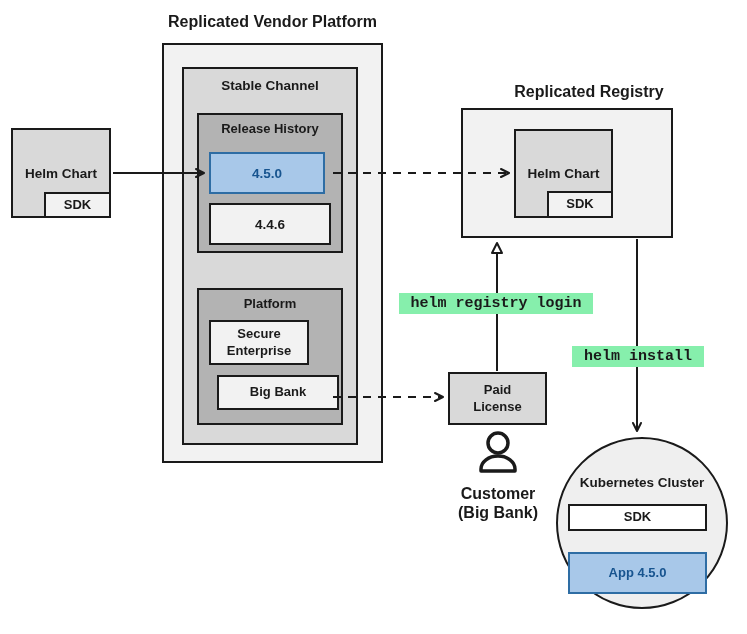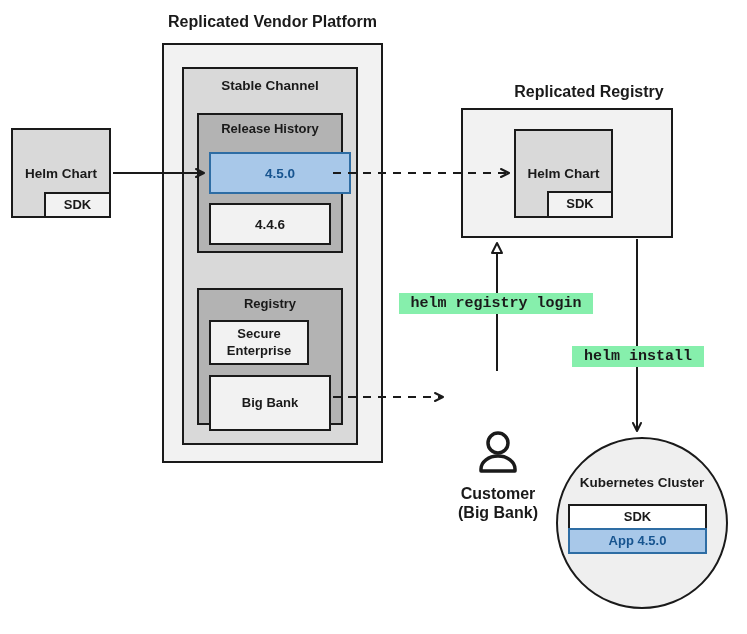--- a/index.html
+++ b/index.html
@@ -22,44 +22,44 @@
   .ttl{position:absolute;text-align:center;font-weight:bold;font-size:16px;}
   .lbl13{font-size:13px;line-height:1.25;}
   .lbl135{font-size:13.5px;}
   .pre{white-space:pre-line;}
 
   
   .platform-title{left:162px;top:13px;width:221px;}
   .platform-box{left:162px;top:43px;width:221px;height:420px;}
   .stable-box{left:182px;top:67px;width:176px;height:378px;padding-top:9px;}
   .history-box{left:197px;top:113px;width:146px;height:140px;padding-top:6px;}
-  .rel-450{left:209px;top:152px;width:142px;height:42px;background:var(--highlight-fill);border-color:var(--highlight-border);color:var(--highlight-text);}
+  .rel-450{left:209px;top:152px;width:116px;height:42px;background:var(--highlight-fill);border-color:var(--highlight-border);color:var(--highlight-text);}
   .rel-446{left:209px;top:203px;width:122px;height:42px;}
   .customers-box{left:197px;top:288px;width:146px;height:137px;padding-top:6px;}
   .cust-secure{left:209px;top:320px;width:100px;height:45px;}
-  .cust-bank{left:209px;top:375px;width:122px;height:56px;}
+  .cust-bank{left:217px;top:375px;width:122px;height:35px;}
 
   
   .helm-left{left:11px;top:128px;width:100px;height:90px;}
   .sdk-left{left:44px;top:192px;width:67px;height:26px;}
 
   
   .registry-title{left:483px;top:83px;width:212px;}
   .registry-box{left:461px;top:108px;width:212px;height:130px;}
   .helm-reg{left:514px;top:129px;width:99px;height:89px;}
   .sdk-reg{left:547px;top:191px;width:66px;height:27px;}
 
   
   .license-box{left:448px;top:372px;width:99px;height:53px;}
   .customer-label{position:absolute;left:438px;top:484px;width:120px;text-align:center;font-weight:bold;font-size:16px;line-height:1.2;}
 
   
   .cluster-circle{left:556px;top:437px;width:172px;height:172px;border-radius:50%;background:#EFEFEF;flex-direction:column;justify-content:flex-start;padding-top:36px;}
   .cluster-sdk{left:568px;top:504px;width:139px;height:27px;background:#ffffff;}
-  .cluster-app{left:568px;top:528px;width:139px;height:26px;background:var(--highlight-fill);border-color:var(--highlight-border);color:var(--highlight-text);align-items:center;}
+  .cluster-app{left:568px;top:552px;width:139px;height:42px;background:var(--highlight-fill);border-color:var(--highlight-border);color:var(--highlight-text);align-items:center;}
 
   
   .overlay{position:absolute;left:0;top:0;width:747px;height:634px;pointer-events:none;}
   .cmd{position:absolute;text-align:center;font-family:"Liberation Mono",monospace;font-weight:bold;font-size:15px;background:#86efac;padding:2px 0;}
   .cmd-login{left:399px;top:293px;width:194px;}
   .cmd-install{left:572px;top:346px;width:132px;}
 </style>
 </head>
 <body>
 
@@ -73,21 +73,21 @@
   <div class="box dark top-label history-box">
     <span class="lbl13">Release History</span>
   </div>
   <div class="box rel-450">
     <span class="lbl135">4.5.0</span>
   </div>
   <div class="box light rel-446">
     <span class="lbl135">4.4.6</span>
   </div>
   <div class="box dark top-label customers-box">
-    <span class="lbl13">Registry</span>
+    <span class="lbl13">Platform</span>
   </div>
   <div class="box light cust-secure">
     <span class="lbl13">Secure Enterprise</span>
   </div>
   <div class="box light cust-bank">
     <span class="lbl13">Big Bank</span>
   </div>
 
   <div class="box medium helm-left">
     <span class="lbl135">Helm Chart</span>
@@ -98,20 +98,24 @@
 
   <div class="ttl registry-title">Replicated Registry</div>
   <div class="box light registry-box"></div>
   <div class="box medium helm-reg">
     <span class="lbl135">Helm Chart</span>
   </div>
   <div class="box light sdk-reg">
     <span class="lbl13">SDK</span>
   </div>
 
+  <div class="box medium license-box">
+    <span class="lbl13 pre">Paid
+License</span>
+  </div>
   <div class="customer-label pre">Customer
 (Big Bank)</div>
 
   <div class="box cluster-circle">
     <span class="lbl135">Kubernetes Cluster</span>
   </div>
   <div class="box cluster-sdk">
     <span class="lbl13">SDK</span>
   </div>
   <div class="box cluster-app">

